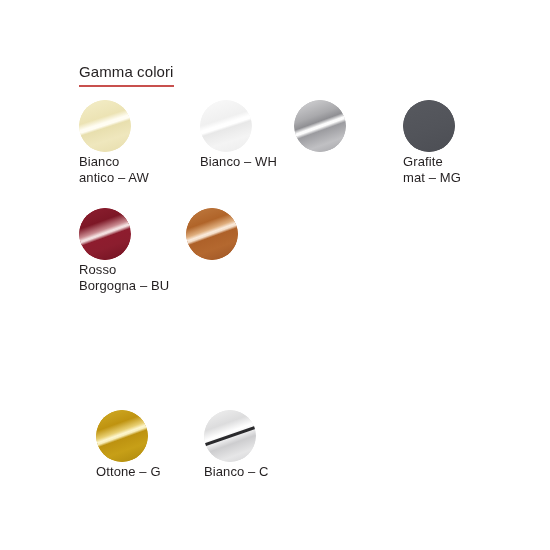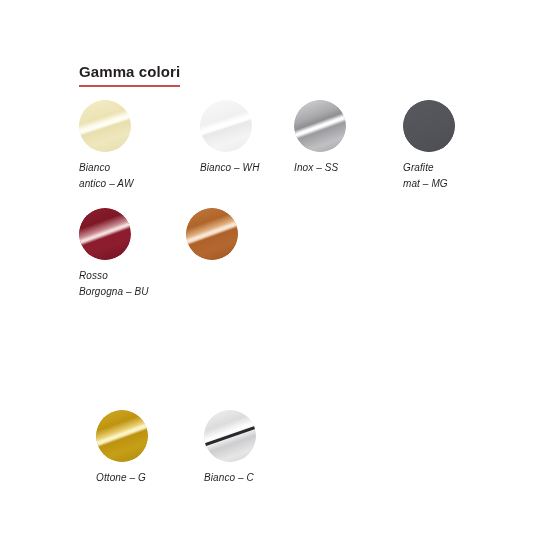--- a/index.html
+++ b/index.html
@@ -33,21 +33,21 @@
   }
   .section-title-wrap {
     position: absolute;
     left: 79px;
     top: 0;
     display: inline-block;
   }
   .section-title {
     font-size: 15px;
     line-height: 18px;
-    font-weight: 700;
+    font-weight: 400;
     letter-spacing: 0.1px;
     color: #231f20;
     white-space: nowrap;
     padding-bottom: 3px;
     font-family: "Liberation Sans", sans-serif;
   }
   .section-rule {
     height: 2px;
     background: #c8504e;
     width: 100%;
@@ -87,28 +87,27 @@
     position: absolute;
     left: -14%;
     top: 50%;
     width: 128%;
     height: 3px;
     transform: translateY(-50%) rotate(-19deg);
     background: #2a2a2d;
     border-radius: 2px;
   }
   .swatch-label {
-    margin-top: 8px;
-    font-size: 10px;
+    margin-top: 2px;
+    font-size: 13px;
     line-height: 15.5px;
     color: #231f20;
     letter-spacing: 0.1px;
     font-family: "Liberation Sans", sans-serif;
     white-space: pre-line;
-    font-style: italic;
   }
 </style>
 </head>
 <body>
 
 <div class="sheet">
 
   <div class="section" style="top:63px;">
     <div class="section-title-wrap">
       <div class="section-title">Gamma colori</div>
@@ -133,21 +132,20 @@
         <div class="disc-sheen" style="background:linear-gradient(162deg,#fafafa 0%,#f0f0f0 38%,#ffffff 46%,#ffffff 50%,#e8e8e8 54%,#f4f4f4 74%,#ececec 100%);"></div>
       </div>
       <div class="swatch-label">Bianco – WH</div>
     </div>
 
     <div class="swatch-cell" style="left:294px; top:100px;">
       <div class="swatch-disc">
         <div class="disc-base" style="background:#b7b7b9;"></div>
         <div class="disc-sheen" style="background:linear-gradient(160deg,#d8d8da 0%,#a9a9ac 33%,#8f8f93 43%,#fcfcfc 49%,#fcfcfc 52%,#9b9b9f 57%,#c0c0c3 78%,#a2a2a6 100%);"></div>
       </div>
-      <div class="swatch-label">Inox – SS</div>
     </div>
 
     <div class="swatch-cell" style="left:403px; top:100px;">
       <div class="swatch-disc">
         <div class="disc-base" style="background:#52545a;"></div>
         <div class="disc-sheen" style="background:linear-gradient(160deg,#57595f 0%,#52545a 55%,#4c4e54 100%);"></div>
       </div>
       <div class="swatch-label">Grafite
 mat – MG</div>
     </div>

